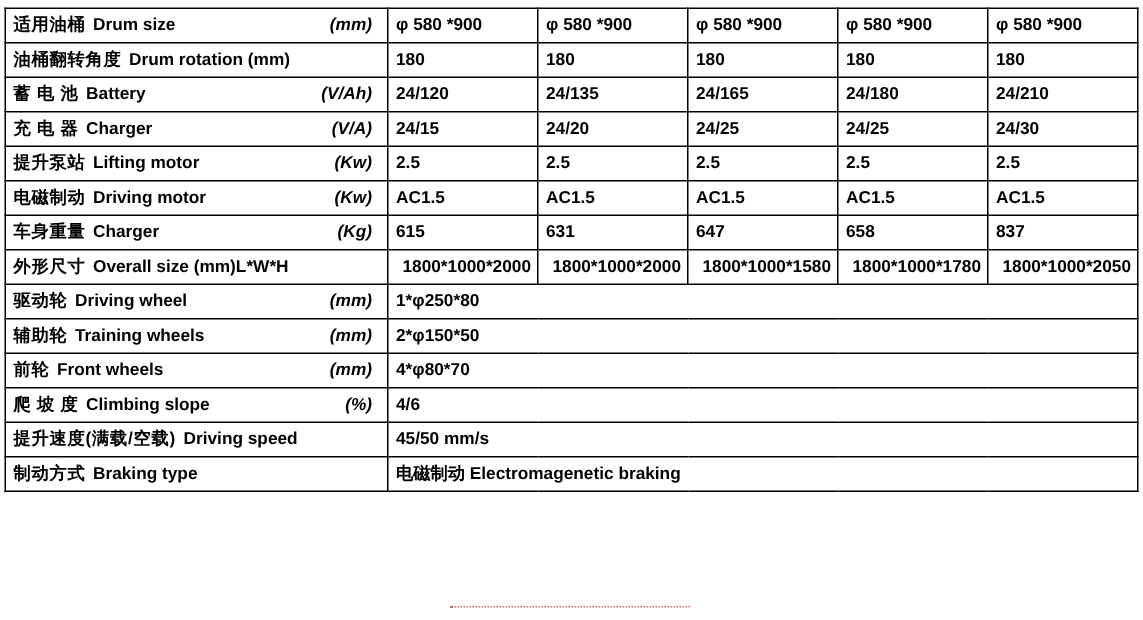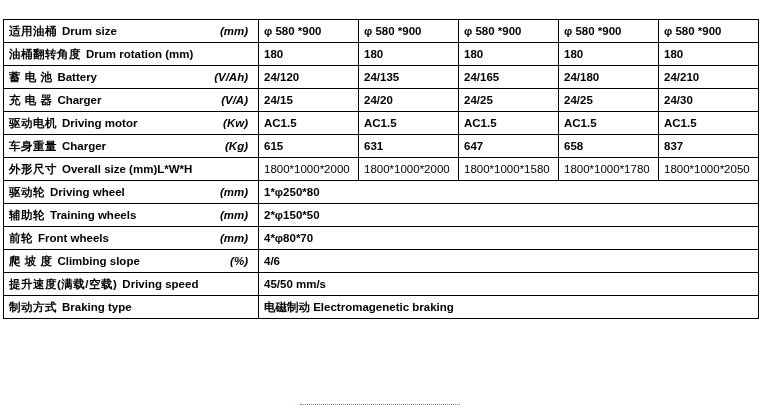--- a/index.html
+++ b/index.html
@@ -10,21 +10,21 @@
   body {
     width: 762px;
     height: 413px;
     font-family: "Liberation Sans", sans-serif;
     overflow: hidden;
   }
   .spec-table {
     border-collapse: collapse;
     table-layout: fixed;
     width: 632px;
-    margin: 19px 0 0 3px;
+    margin: 5px 0 0 3px;
     background: #ffffff;
   }
   .spec-table td {
     border: 1px solid #000000;
     padding: 2px 4px 2px 5px;
     font-size: 11.5px;
     color: #000000;
     vertical-align: middle;
     height: 18px;
     line-height: 14px;
@@ -46,21 +46,22 @@
     float: right;
     padding-right: 6px;
     font-style: italic;
   }
   .val {
     font-weight: bold;
     font-size: 11.5px;
   }
   .val-small {
     font-size: 9.5px;
-    font-weight: normal;
+    font-weight: bold;
+    text-align: right;
   }
   .c1 { width: 100px; }
   .c2 { width: 100px; }
   .c3 { width: 100px; }
   .c4 { width: 100px; }
   .c5 { width: 100px; }
   .wide { }
   .footer-mark {
     position: absolute;
     left: 300px;
@@ -110,21 +111,29 @@
       </tr>
       <tr>
         <td class="label-cell"><span class="cn">充 电 器</span><span class="en">Charger</span><span class="unit">(V/A)</span></td>
         <td class="val c1">24/15</td>
         <td class="val c2">24/20</td>
         <td class="val c3">24/25</td>
         <td class="val c4">24/25</td>
         <td class="val c5">24/30</td>
       </tr>
       <tr>
-        <td class="label-cell"><span class="cn">驱动电机</span><span class="en">Driving motor</span><span class="unit">(Kw)</span></td>
+        <td class="label-cell"><span class="cn">提升泵站</span><span class="en">Lifting motor</span><span class="unit">(Kw)</span></td>
+        <td class="val c1">2.5</td>
+        <td class="val c2">2.5</td>
+        <td class="val c3">2.5</td>
+        <td class="val c4">2.5</td>
+        <td class="val c5">2.5</td>
+      </tr>
+      <tr>
+        <td class="label-cell"><span class="cn">电磁制动</span><span class="en">Driving motor</span><span class="unit">(Kw)</span></td>
         <td class="val c1">AC1.5</td>
         <td class="val c2">AC1.5</td>
         <td class="val c3">AC1.5</td>
         <td class="val c4">AC1.5</td>
         <td class="val c5">AC1.5</td>
       </tr>
       <tr>
         <td class="label-cell"><span class="cn">车身重量</span><span class="en">Charger</span><span class="unit">(Kg)</span></td>
         <td class="val c1">615</td>
         <td class="val c2">631</td>

